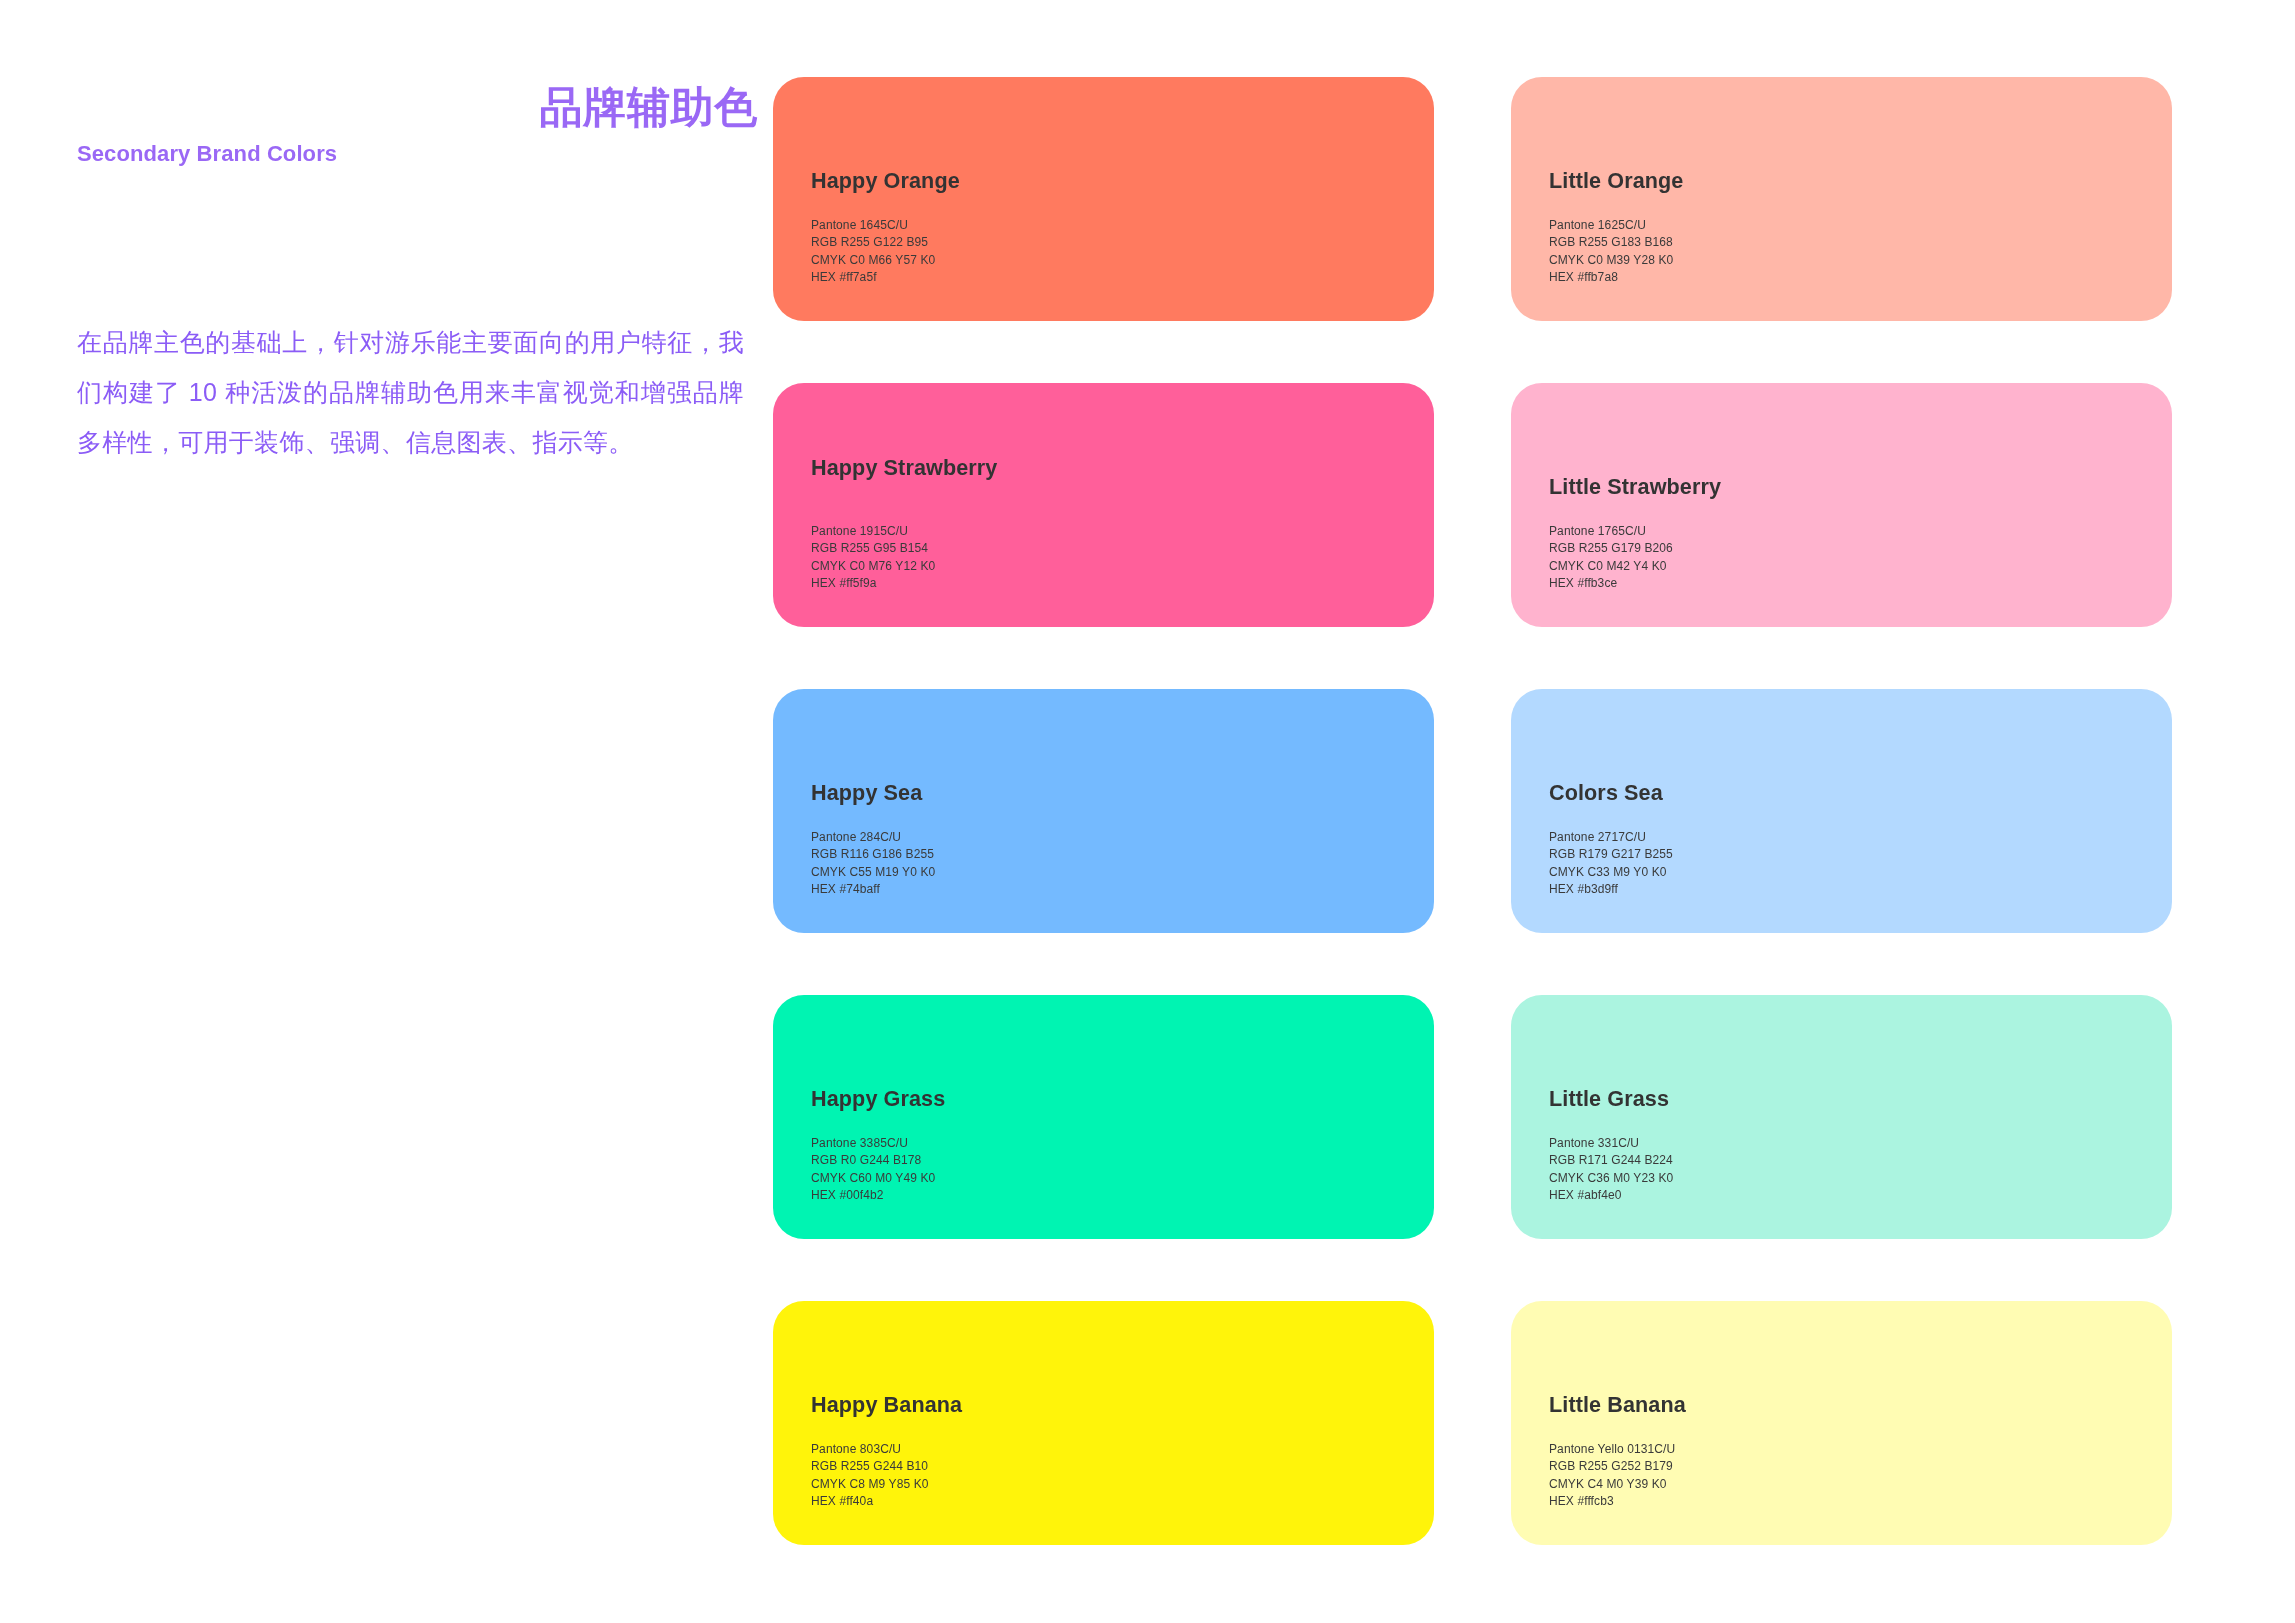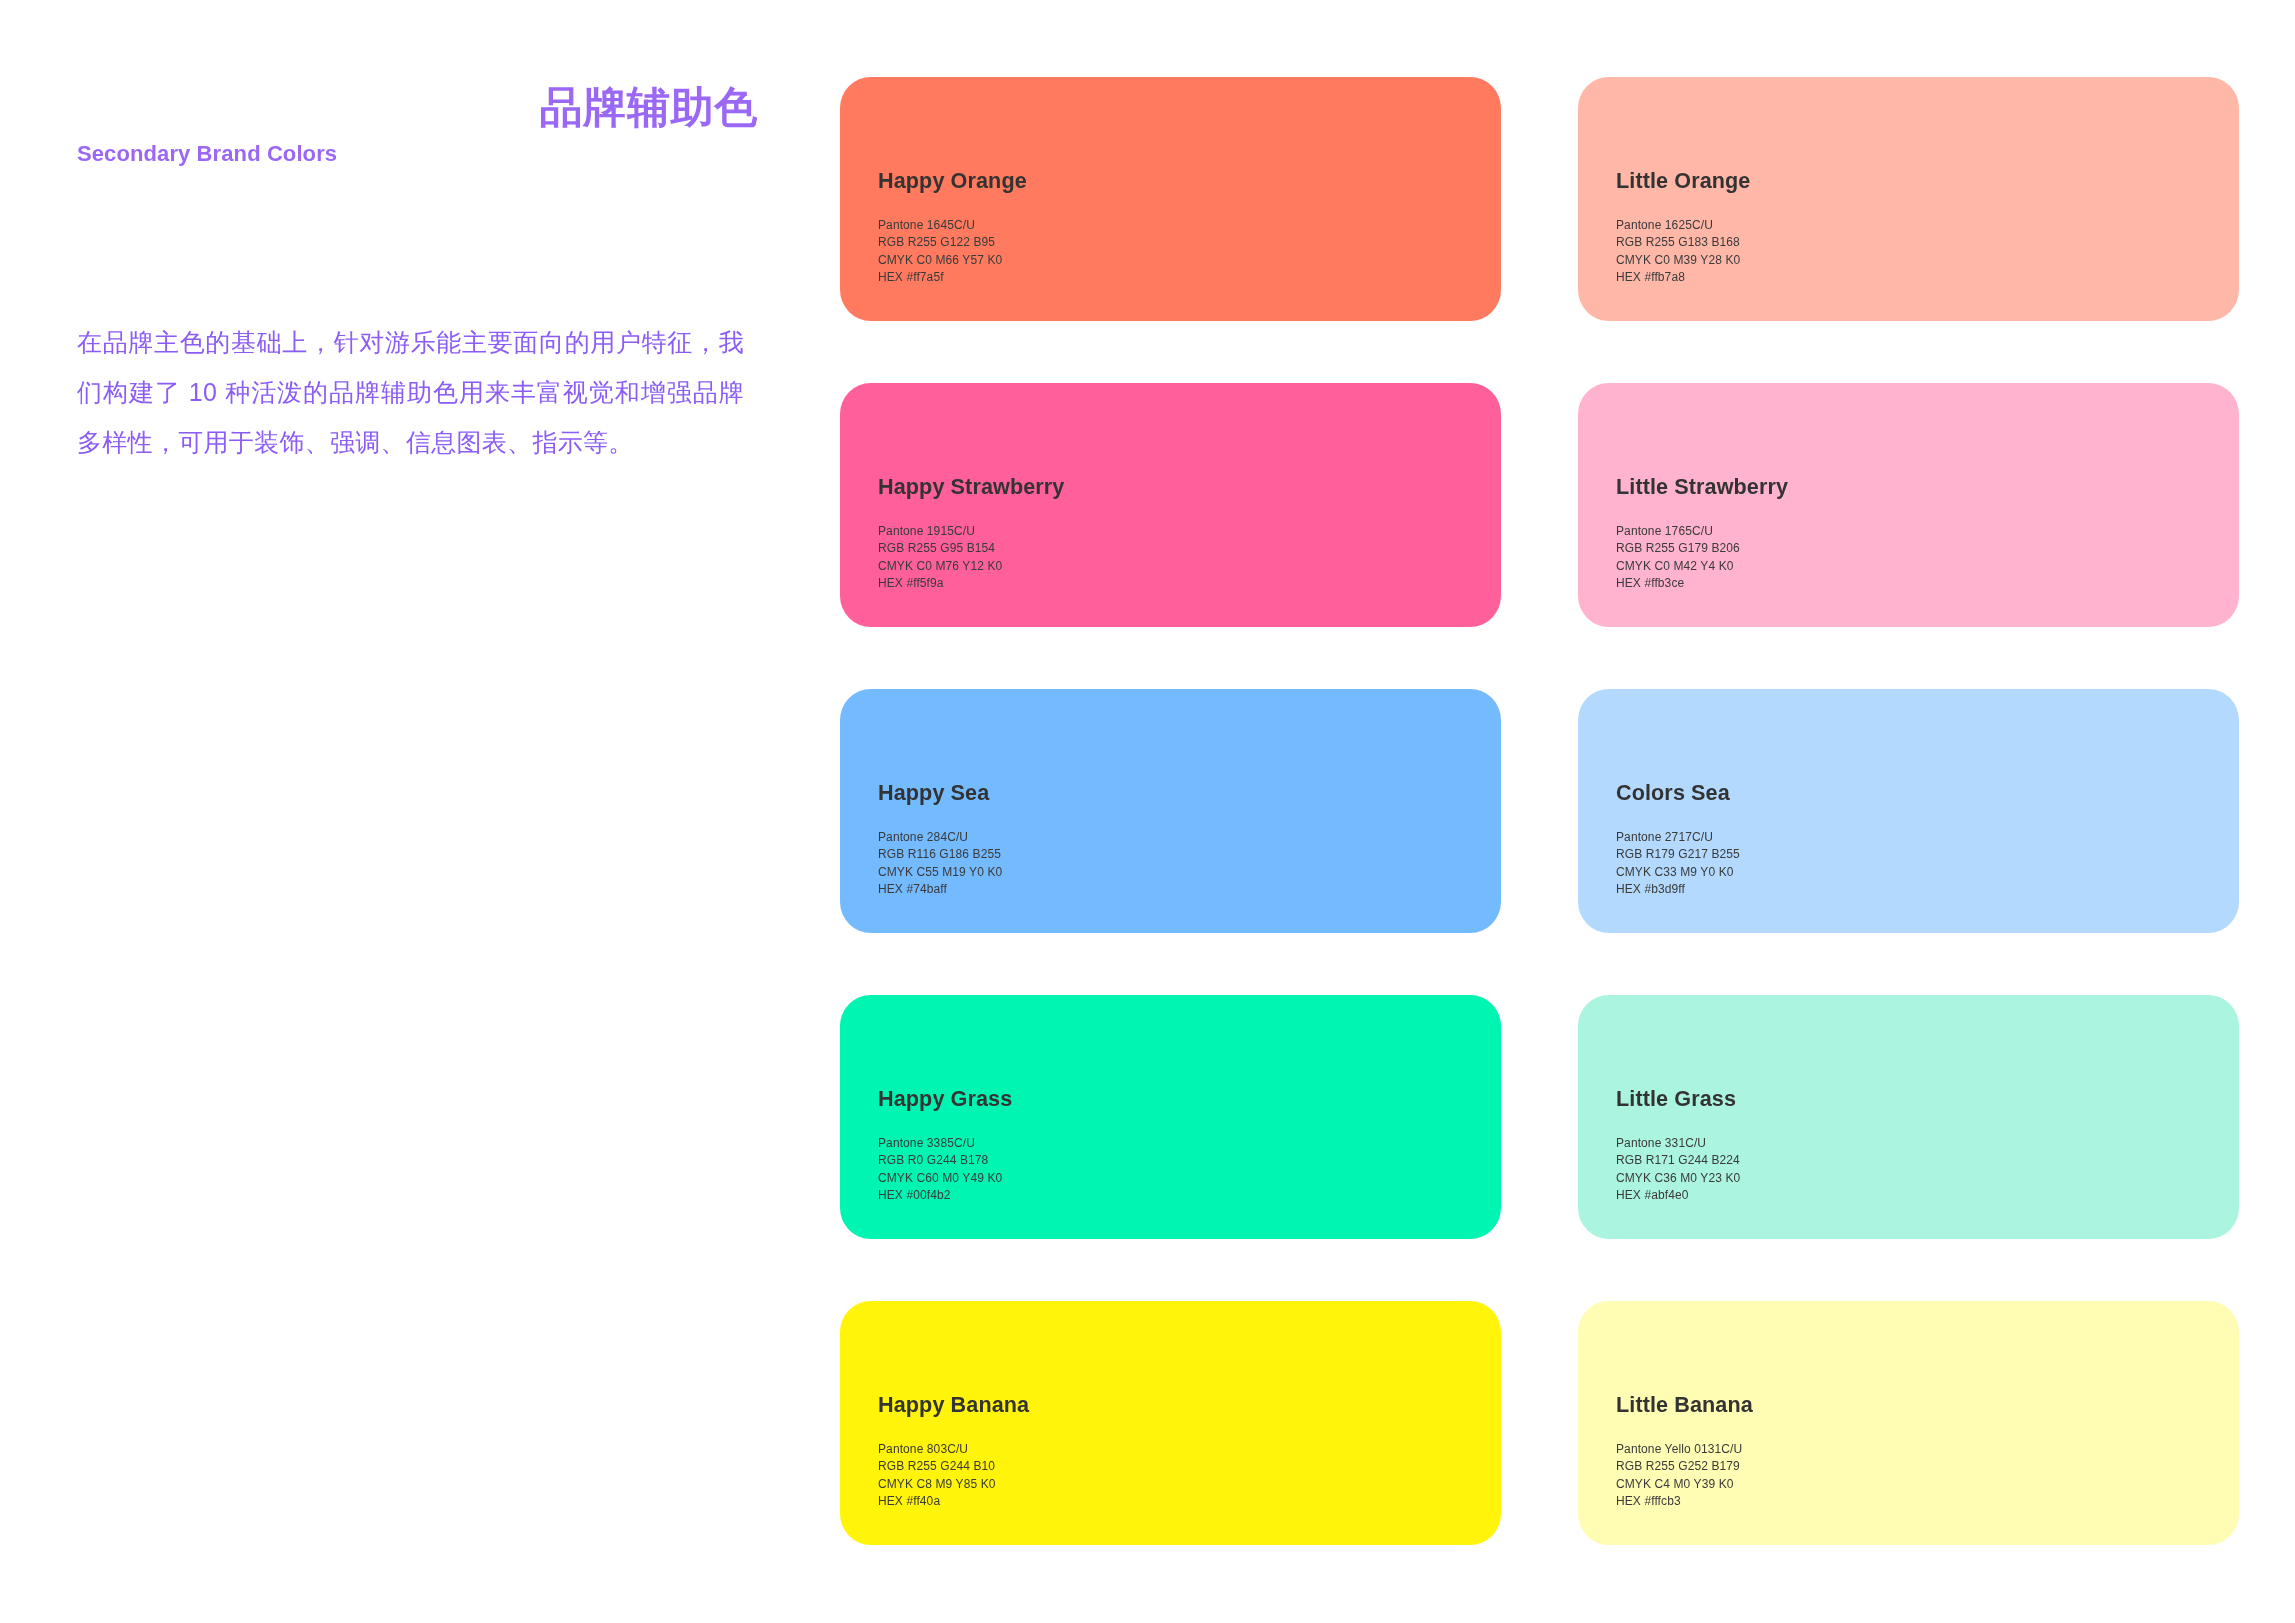--- a/index.html
+++ b/index.html
@@ -47,21 +47,21 @@
     font-weight: 400;
     line-height: 2.0;
     letter-spacing: 0.3px;
     text-align: justify;
     text-justify: inter-ideograph;
   }
 
   
   #swatch-grid {
     position: absolute;
-    left: 840px;
+    left: 773px;
     top: 77px;
     width: 1399px;
     display: grid;
     grid-template-columns: 661px 661px;
     column-gap: 77px;
     row-gap: 62px;
   }
   .swatch-card {
     width: 661px;
     height: 244px;
@@ -112,21 +112,21 @@
     </div>
     <div class="swatch-card" style="background: rgb(255, 183, 168);">
       <div class="swatch-name">Little Orange</div>
       <div class="swatch-specs">
         <span>Pantone 1625C/U</span>
         <span>RGB R255 G183 B168</span>
         <span>CMYK C0 M39 Y28 K0</span>
         <span>HEX #ffb7a8</span>
       </div>
     </div>
-    <div class="swatch-card" style="background: rgb(255, 95, 154);">
+    <div class="swatch-card" style="background: rgb(255, 95, 154); gap: 19px;">
       <div class="swatch-name">Happy Strawberry</div>
       <div class="swatch-specs">
         <span>Pantone 1915C/U</span>
         <span>RGB R255 G95 B154</span>
         <span>CMYK C0 M76 Y12 K0</span>
         <span>HEX #ff5f9a</span>
       </div>
     </div>
     <div class="swatch-card" style="background: rgb(255, 179, 206);">
       <div class="swatch-name">Little Strawberry</div>

